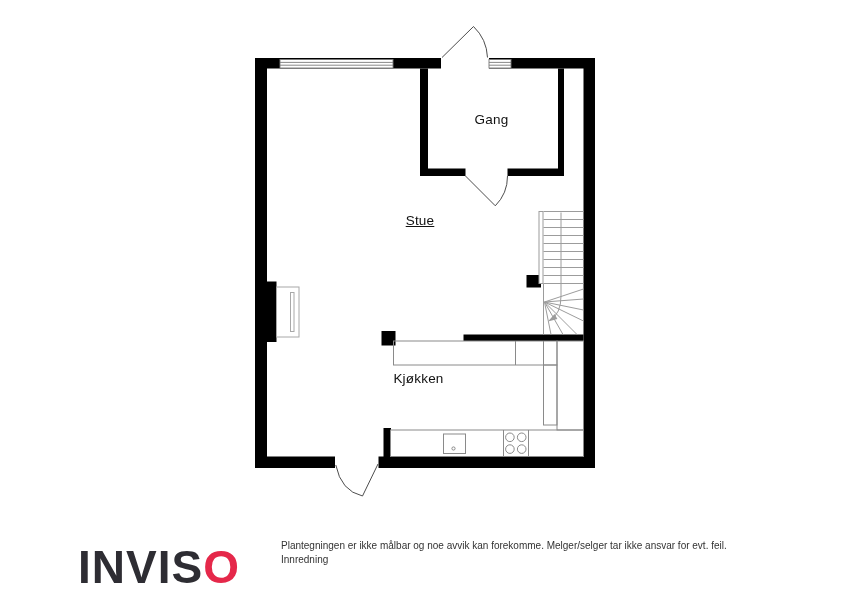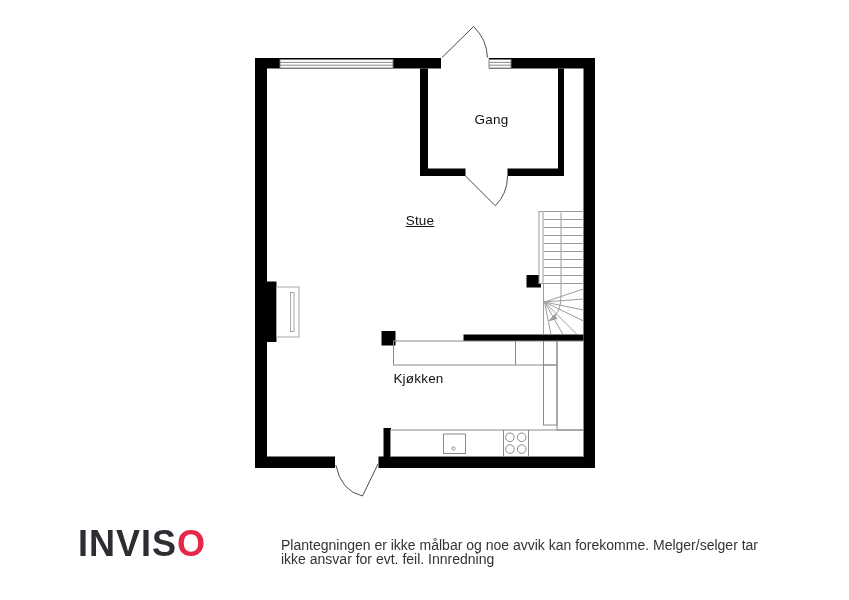--- a/index.html
+++ b/index.html
@@ -1,24 +1,24 @@
 <!DOCTYPE html>
 <html><head>
 <meta charset="utf-8">
 <style>
   html,body{margin:0;padding:0;background:#fff;}
   .canvas{position:relative;width:849px;height:600px;background:#fff;overflow:hidden;
           font-family:"Liberation Sans",sans-serif;}
   .plan-svg{position:absolute;left:0;top:0;}
   .room-label{position:absolute;font-size:13.5px;color:#111;text-align:center;
               letter-spacing:.2px;white-space:nowrap;}
-  .logo{position:absolute;left:78px;top:520px;font-size:36px;line-height:47px;
+  .logo{position:absolute;left:78px;top:544px;font-size:46px;line-height:47px;
         font-weight:800;letter-spacing:1px;color:#2e2d33;white-space:nowrap;}
   .logo .accent{color:#e5284a;}
-  .disclaimer{position:absolute;left:281px;top:539px;width:478px;font-size:14px;
+  .disclaimer{position:absolute;left:281px;top:539px;width:478px;font-size:10px;
               line-height:13.8px;color:#333;}
 </style>
 </head>
 <body>
 
 <div class="canvas">
 
   <svg class="plan-svg" width="849" height="600" viewBox="0 0 849 600">
 
     <g fill="#000">

